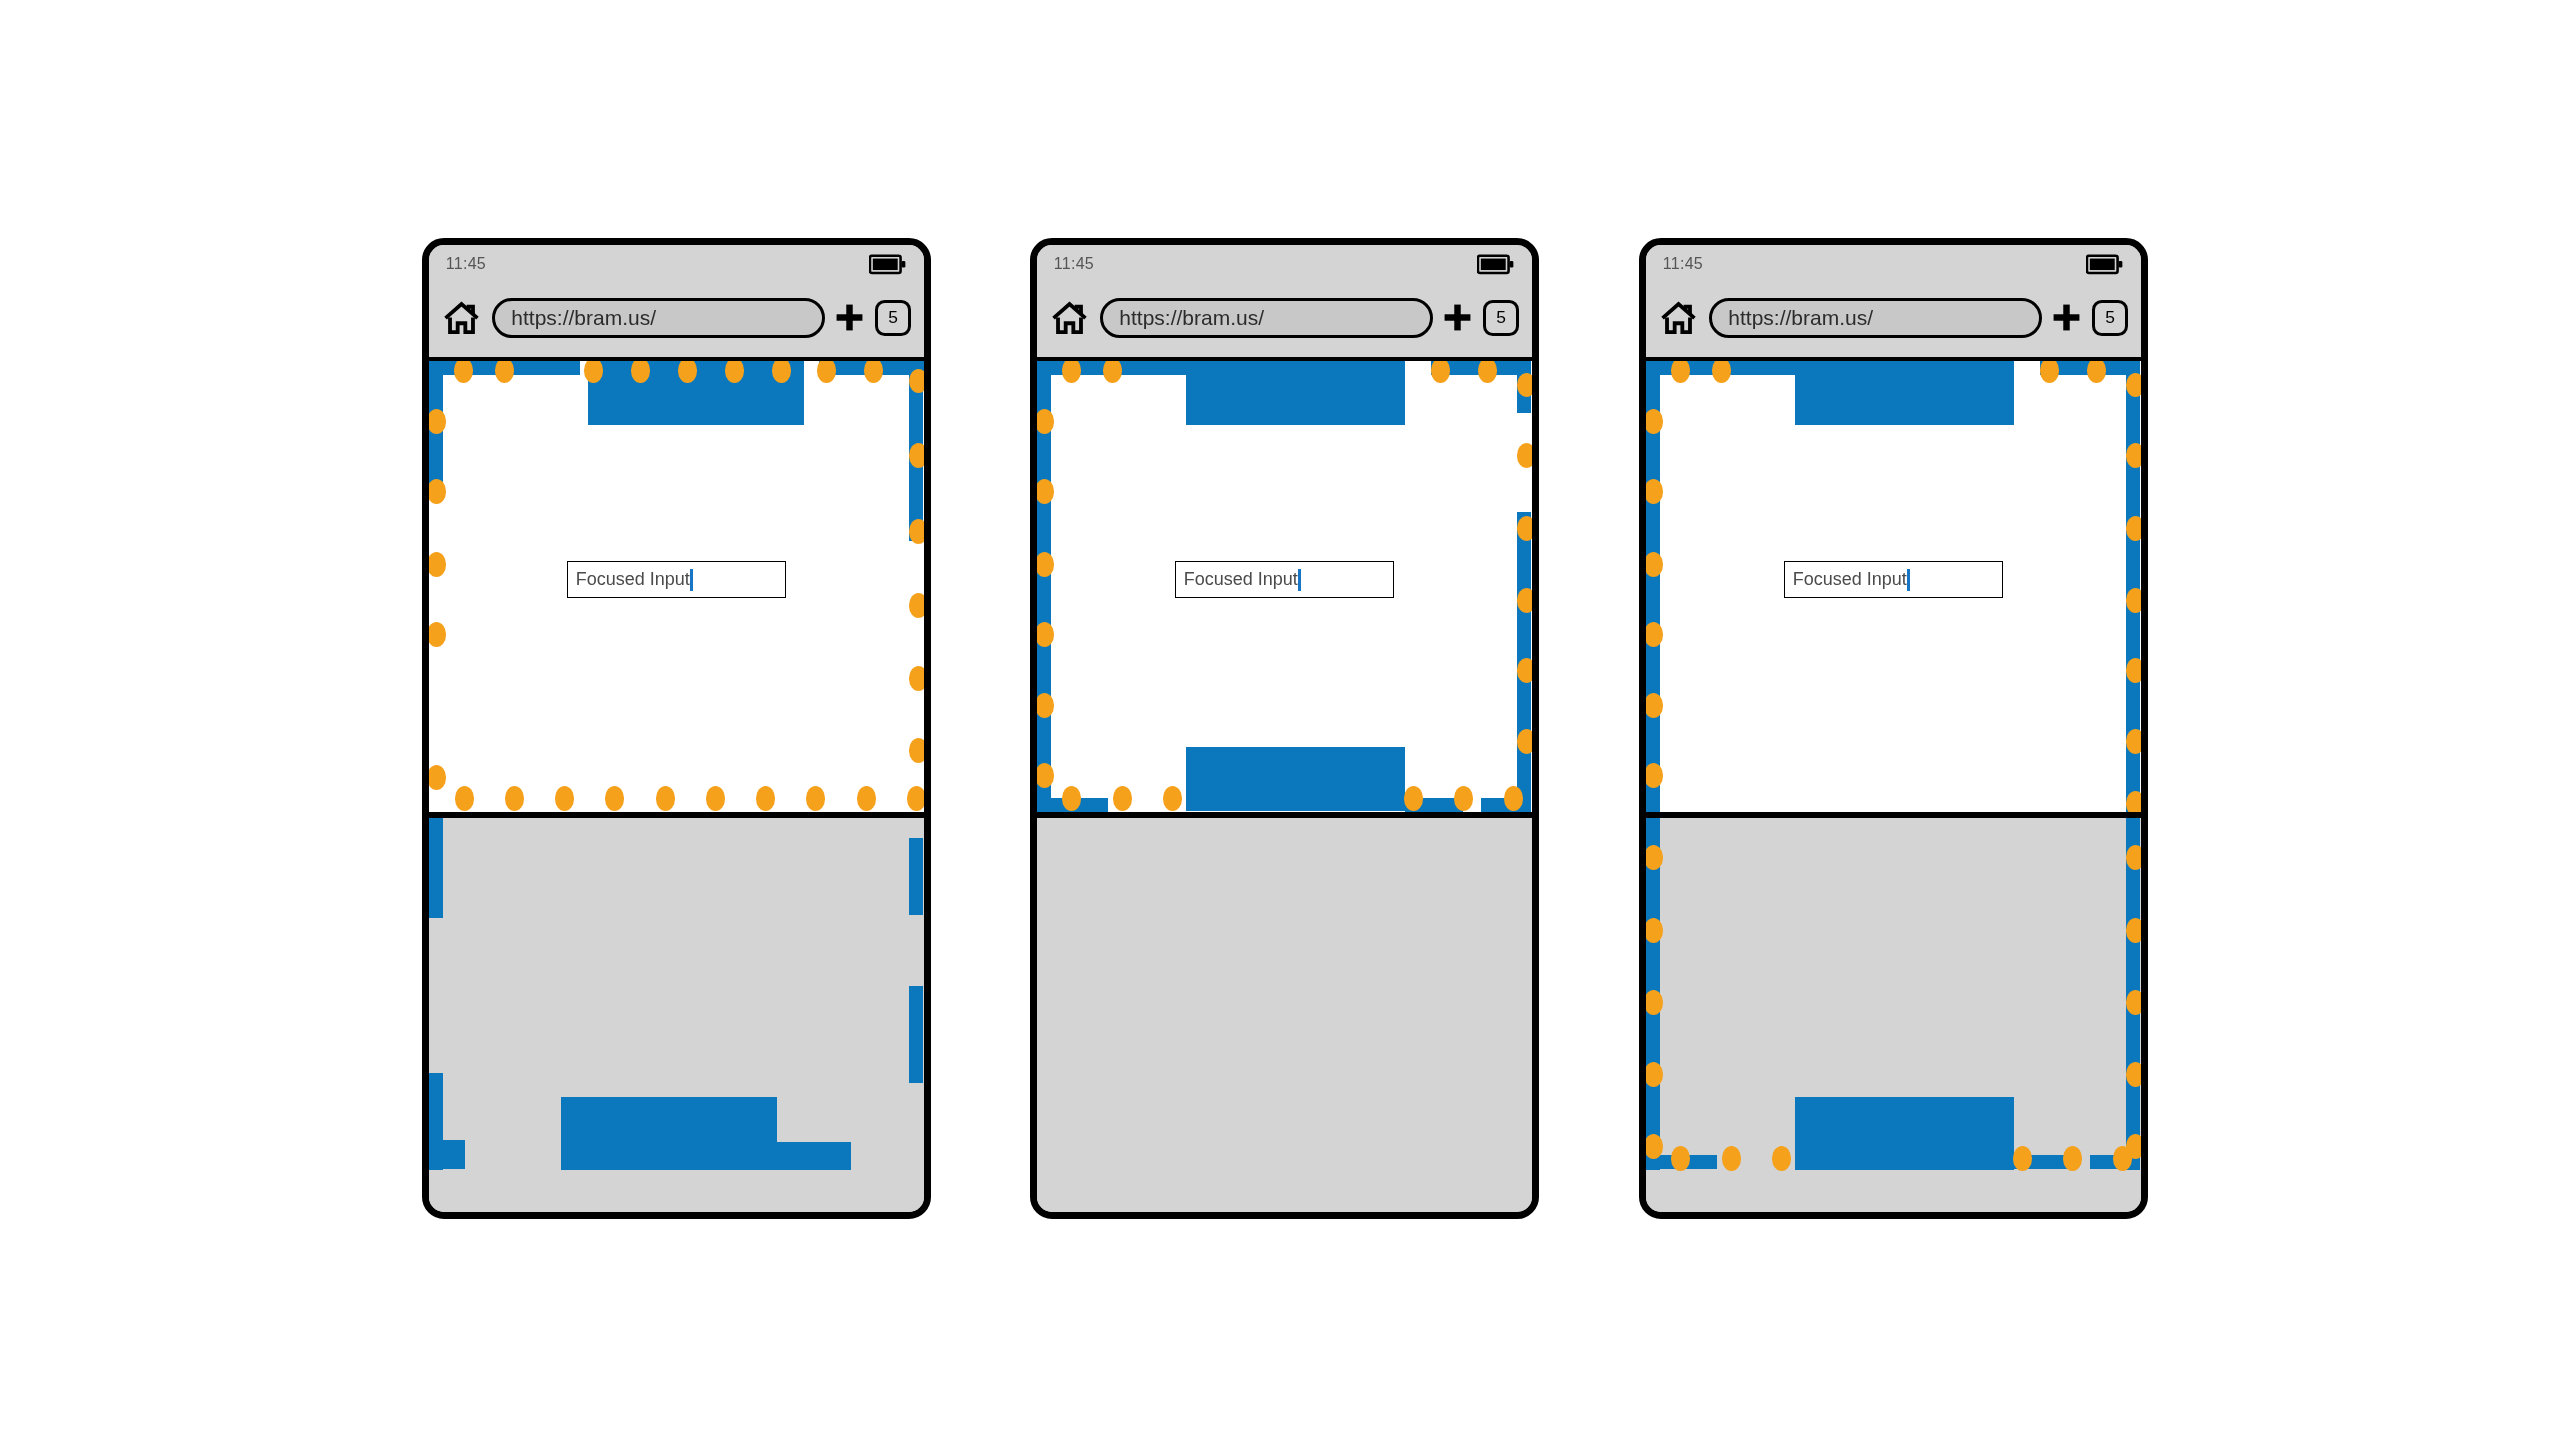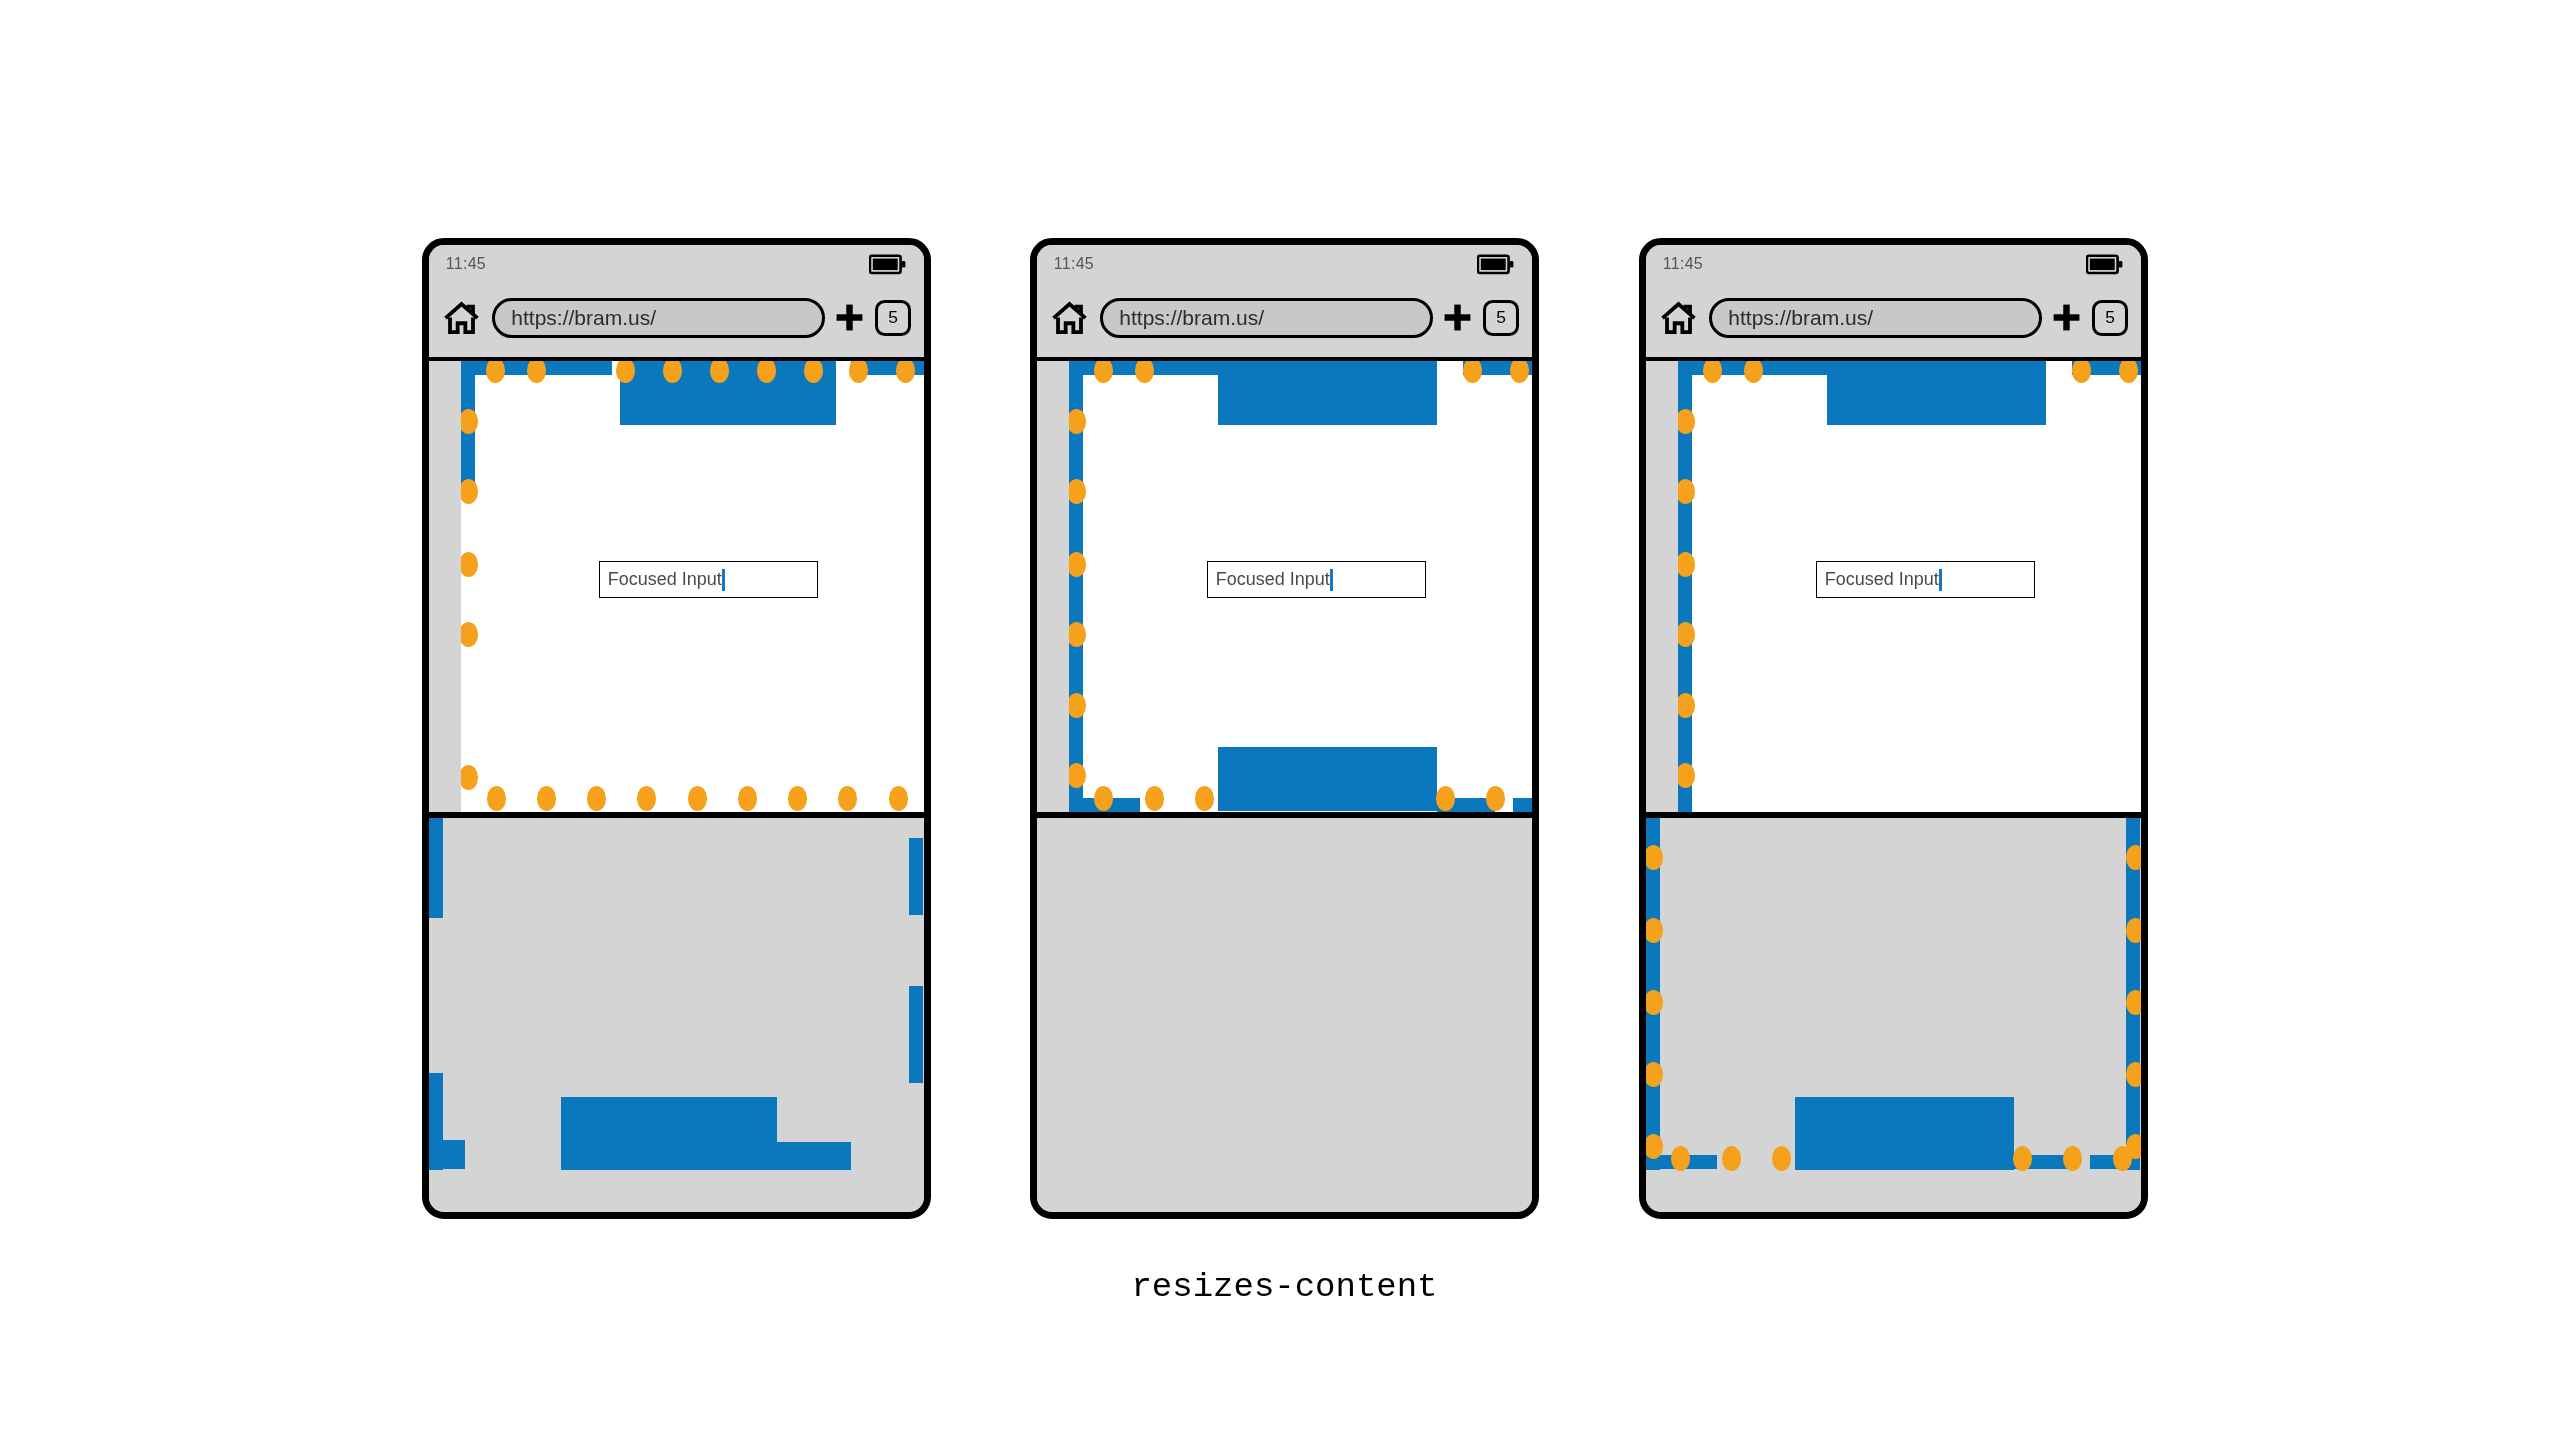--- a/index.html
+++ b/index.html
@@ -59,21 +59,21 @@
     flex:0 0 auto;width:36px;height:36px;margin-right:13px;
     border:3.9px solid #000000;border-radius:9.7px;
     display:flex;align-items:center;justify-content:center;
     box-sizing:border-box;
   }
   .tabcount span{font-size:17.4px;color:#000;font-family:"Liberation Sans",sans-serif;}
 
   
   .viewport{
     position:absolute;left:0;right:0;
-    background:#ffffff;overflow:hidden;margin-left:32px;
+    background:#ffffff;overflow:hidden;
   }
   
   .keyboard{
     position:absolute;left:0;right:0;bottom:0;
     background:#d4d4d4;overflow:hidden;
   }
   .kbd-divider{
     position:absolute;left:0;right:0;height:5.8px;background:#000000;
   }
 
@@ -283,21 +283,20 @@
           <div class="dot" style="left:417px;top:425px;"></div>
           <div class="dot" style="left:467px;top:425px;"></div>
         </div>
       </div>
 
       <div class="keyboard" style="top:567px;height:400px;">
         <div class="kbd-divider" style="top:0;"></div>
       </div>
 
     </div>
-    <div class="caption">resizes-content</div>
   </div>
 
   <div class="phone-cell c3">
     <div class="device">
 
       <div class="chrome">
         <div class="status-time">11:45</div>
         <svg class="battery" viewBox="0 0 58 32">
           <rect x="1.5" y="2.5" width="48" height="27" rx="3" fill="none" stroke="#000" stroke-width="4"></rect>
           <rect x="6" y="7" width="39" height="18" fill="#000"></rect>

